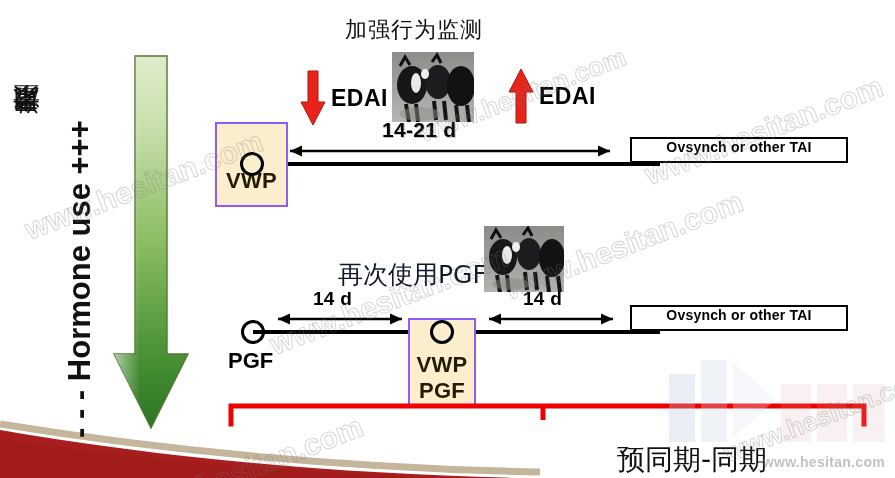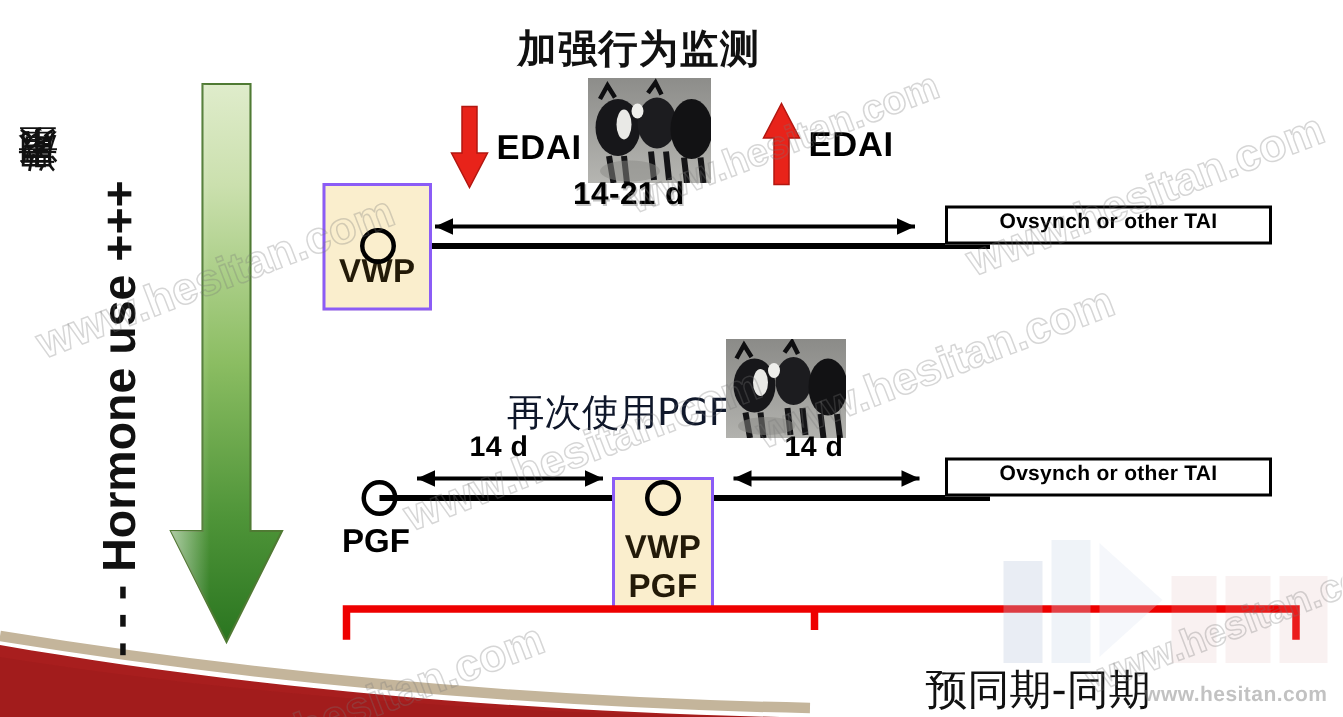--- a/index.html
+++ b/index.html
@@ -57,21 +57,21 @@
     white-space:nowrap;
     z-index:3;
   }
   .axis-en-inner{display:block;transform:translate(-420px,0);text-align:left;padding-left:4px;}
 
   .green-arrow{position:absolute;left:112px;top:54px;z-index:2;}
 
   
   .head-cn{
     position:absolute;left:345px;top:15px;
-    font-size:26px;color:#111;font-weight:700;letter-spacing:1px;
+    font-size:22px;color:#111;font-weight:400;letter-spacing:1px;
     font-family:"DejaVu Sans","Liberation Sans",sans-serif;
     z-index:4;
   }
   .mid-cn{
     position:absolute;left:338px;top:258px;
     font-size:25px;color:#0f172a;font-weight:400;letter-spacing:0px;
     font-family:"DejaVu Sans","Liberation Sans",sans-serif;
     z-index:4;
   }
 

